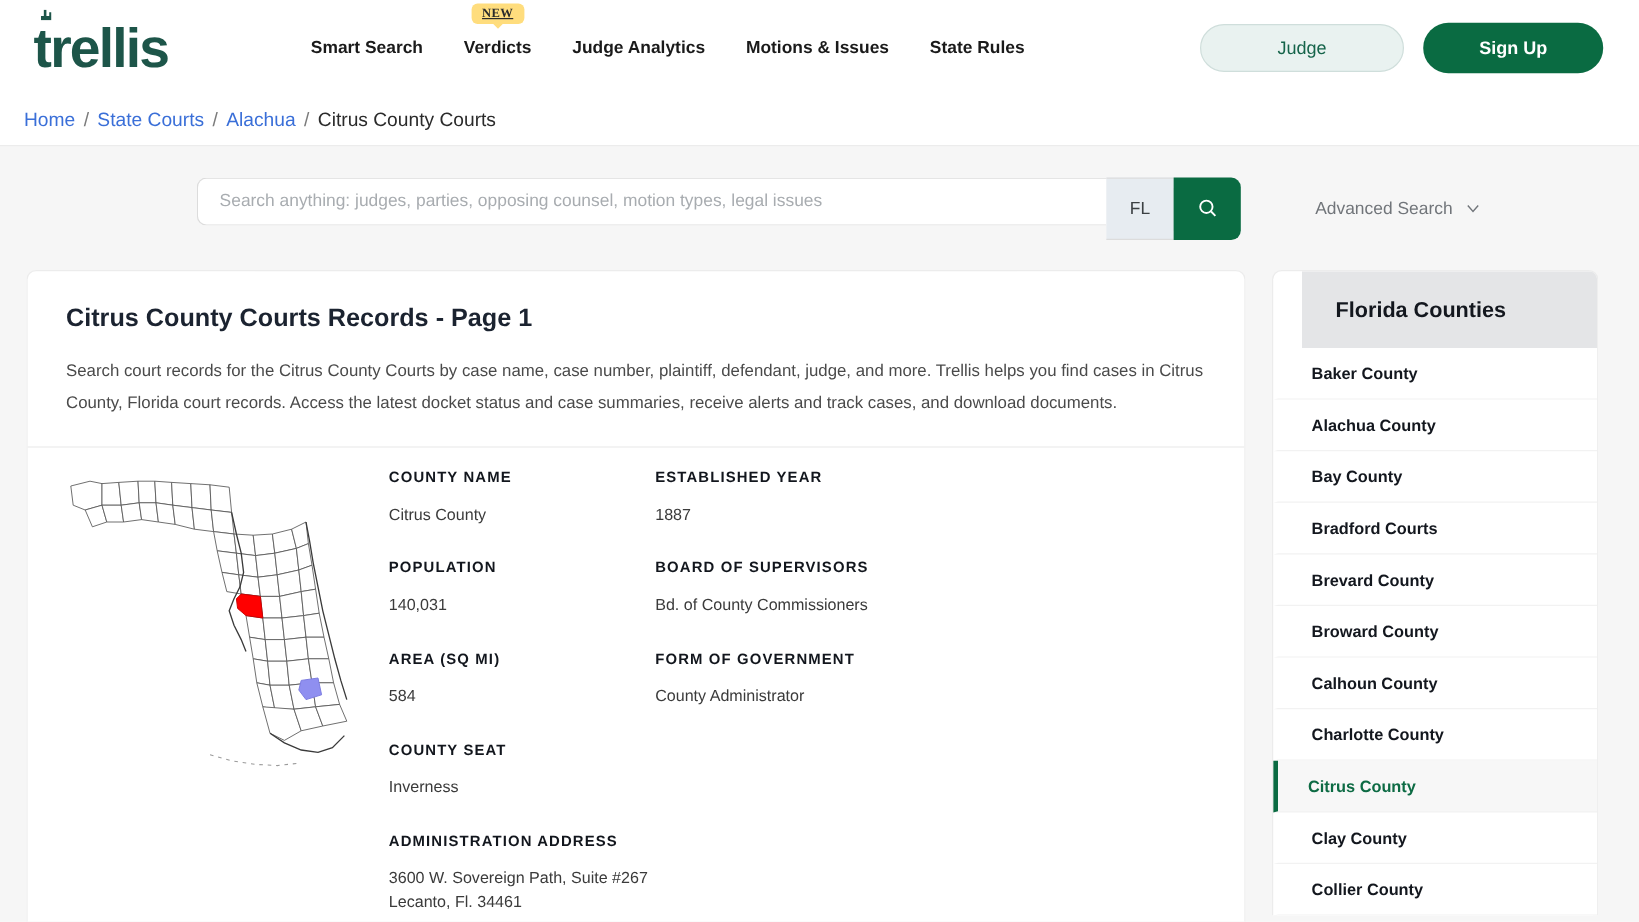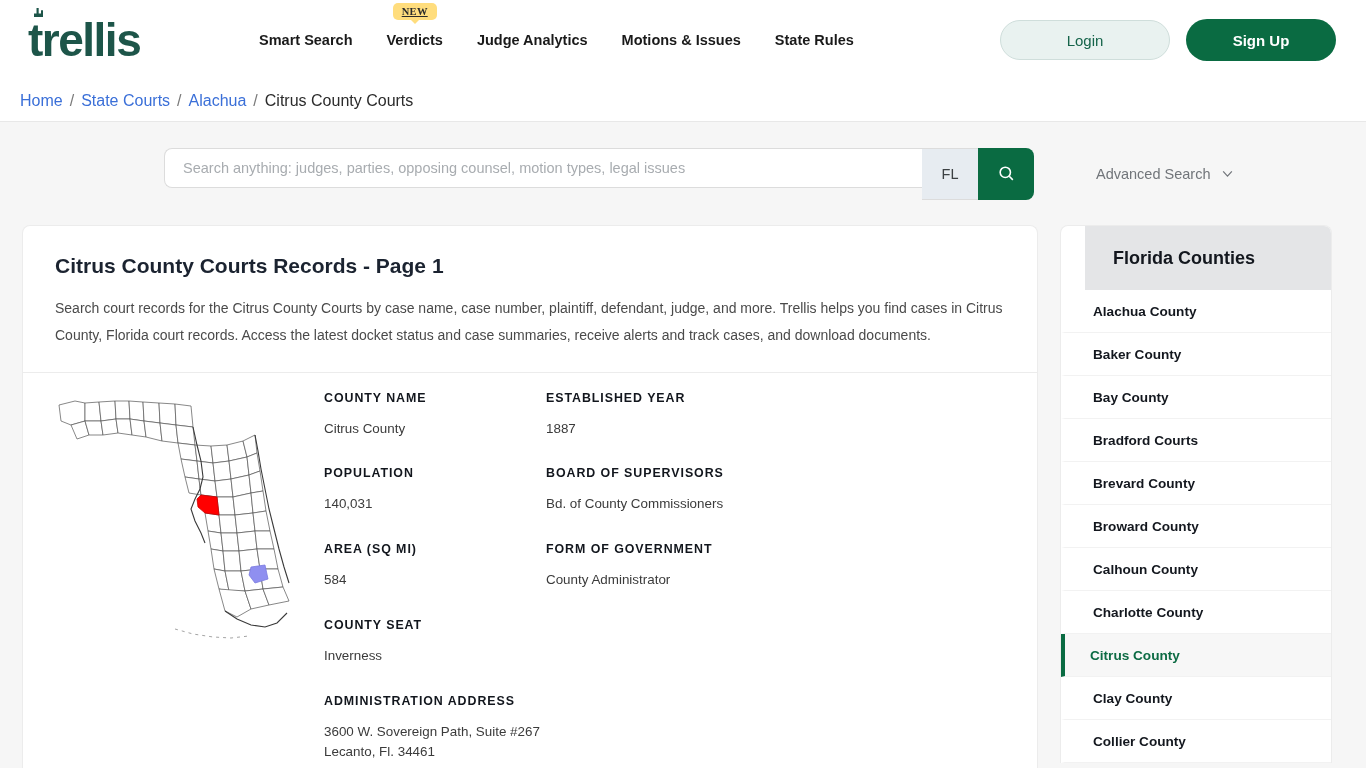--- a/index.html
+++ b/index.html
@@ -191,21 +191,21 @@
     <div class="nav-item">
       <span>Motions &amp; Issues</span>
     </div>
     <div class="nav-item">
       <span>State Rules</span>
     </div>
   </div>
 
   <div class="header-actions">
     <div class="btn-login">
-      <span>Login</span>
+      <span>Judge</span>
     </div>
     <div class="btn-signup">
       <span>Sign Up</span>
     </div>
   </div>
 </div>
 
 <div class="breadcrumb-bar">
   <span class="crumb-link">Home</span>
   <span class="crumb-sep">/</span>
@@ -377,24 +377,24 @@
             <div class="fact-value">County Administrator</div>
           </div>
         </div>
       </div>
     </div>
   </div>
 
   <div class="sidebar">
     <div class="sidebar-head">Florida Counties</div>
     <div class="county-item">
+      <span>Baker County</span>
+    </div>
+    <div class="county-item">
       <span>Alachua County</span>
-    </div>
-    <div class="county-item">
-      <span>Baker County</span>
     </div>
     <div class="county-item">
       <span>Bay County</span>
     </div>
     <div class="county-item">
       <span>Bradford Courts</span>
     </div>
     <div class="county-item">
       <span>Brevard County</span>
     </div>

